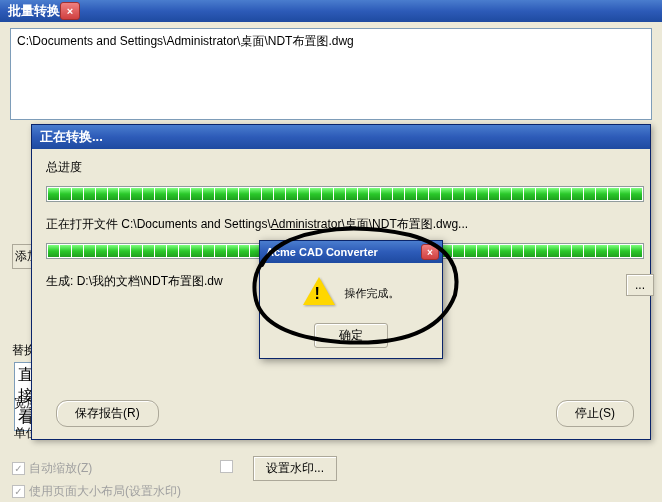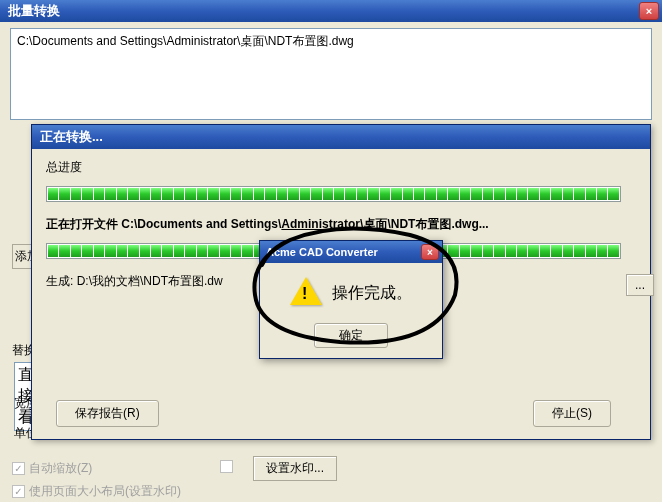--- a/index.html
+++ b/index.html
@@ -17,21 +17,21 @@
       overflow: hidden;
       position: relative;
     }
 
     
     .main-titlebar {
       background: linear-gradient(to bottom, #4a7dce 0%, #2d5bb8 50%, #1e4aa0 100%);
       height: 22px;
       display: flex;
       align-items: center;
-      justify-content: space-between;
+      justify-content: flex-start;
       padding: 0 3px 0 8px;
     }
 
     .main-titlebar .title {
       color: white;
       font-weight: bold;
       font-size: 13px;
     }
 
     .close-btn-main {
@@ -84,21 +84,21 @@
       padding: 0 8px;
     }
 
     .convert-titlebar .title {
       color: white;
       font-weight: bold;
       font-size: 13px;
     }
 
     .convert-body {
-      padding: 10px 29px 12px 14px;
+      padding: 10px 6px 12px 14px;
     }
 
     .label-text {
       color: #000;
       font-size: 12px;
       margin-bottom: 10px;
       display: block;
     }
 
     .progress-bar {
@@ -118,21 +118,20 @@
     }
 
     .progress-block {
       flex: 1;
       background: linear-gradient(to bottom, #7fff7f 0%, #2ac82a 50%, #1ea01e 100%);
     }
 
     .opening-text {
       font-size: 12px;
       margin-bottom: 10px;
-      font-weight: bold;
     }
 
     .underlined {
       text-decoration: underline;
     }
 
     .output-row {
       display: flex;
       align-items: center;
       gap: 6px;
@@ -147,21 +146,21 @@
       display: flex;
       justify-content: space-between;
       margin-top: 110px;
       padding: 0 10px;
     }
 
     .btn {
       background: #ece9d8;
       border: 1px solid #aca899;
       padding: 4px 18px;
-      border-radius: 3px;
+      border-radius: 11px;
       font-size: 12px;
       cursor: pointer;
       box-shadow: inset 1px 1px 0 #fff;
     }
 
     
     .acme-popup {
       position: absolute;
       left: 259px;
       top: 240px;
@@ -235,21 +234,21 @@
       content: "!";
       position: absolute;
       left: -4px;
       top: 8px;
       color: #000;
       font-weight: bold;
       font-size: 16px;
     }
 
     .acme-msg {
-      font-size: 16px;
+      font-size: 11px;
     }
 
     .acme-ok-btn {
       background: #ece9d8;
       border: 1px solid #aca899;
       padding: 3px 24px;
       border-radius: 3px;
       font-size: 12px;
       cursor: pointer;
       box-shadow: inset 1px 1px 0 #fff;

